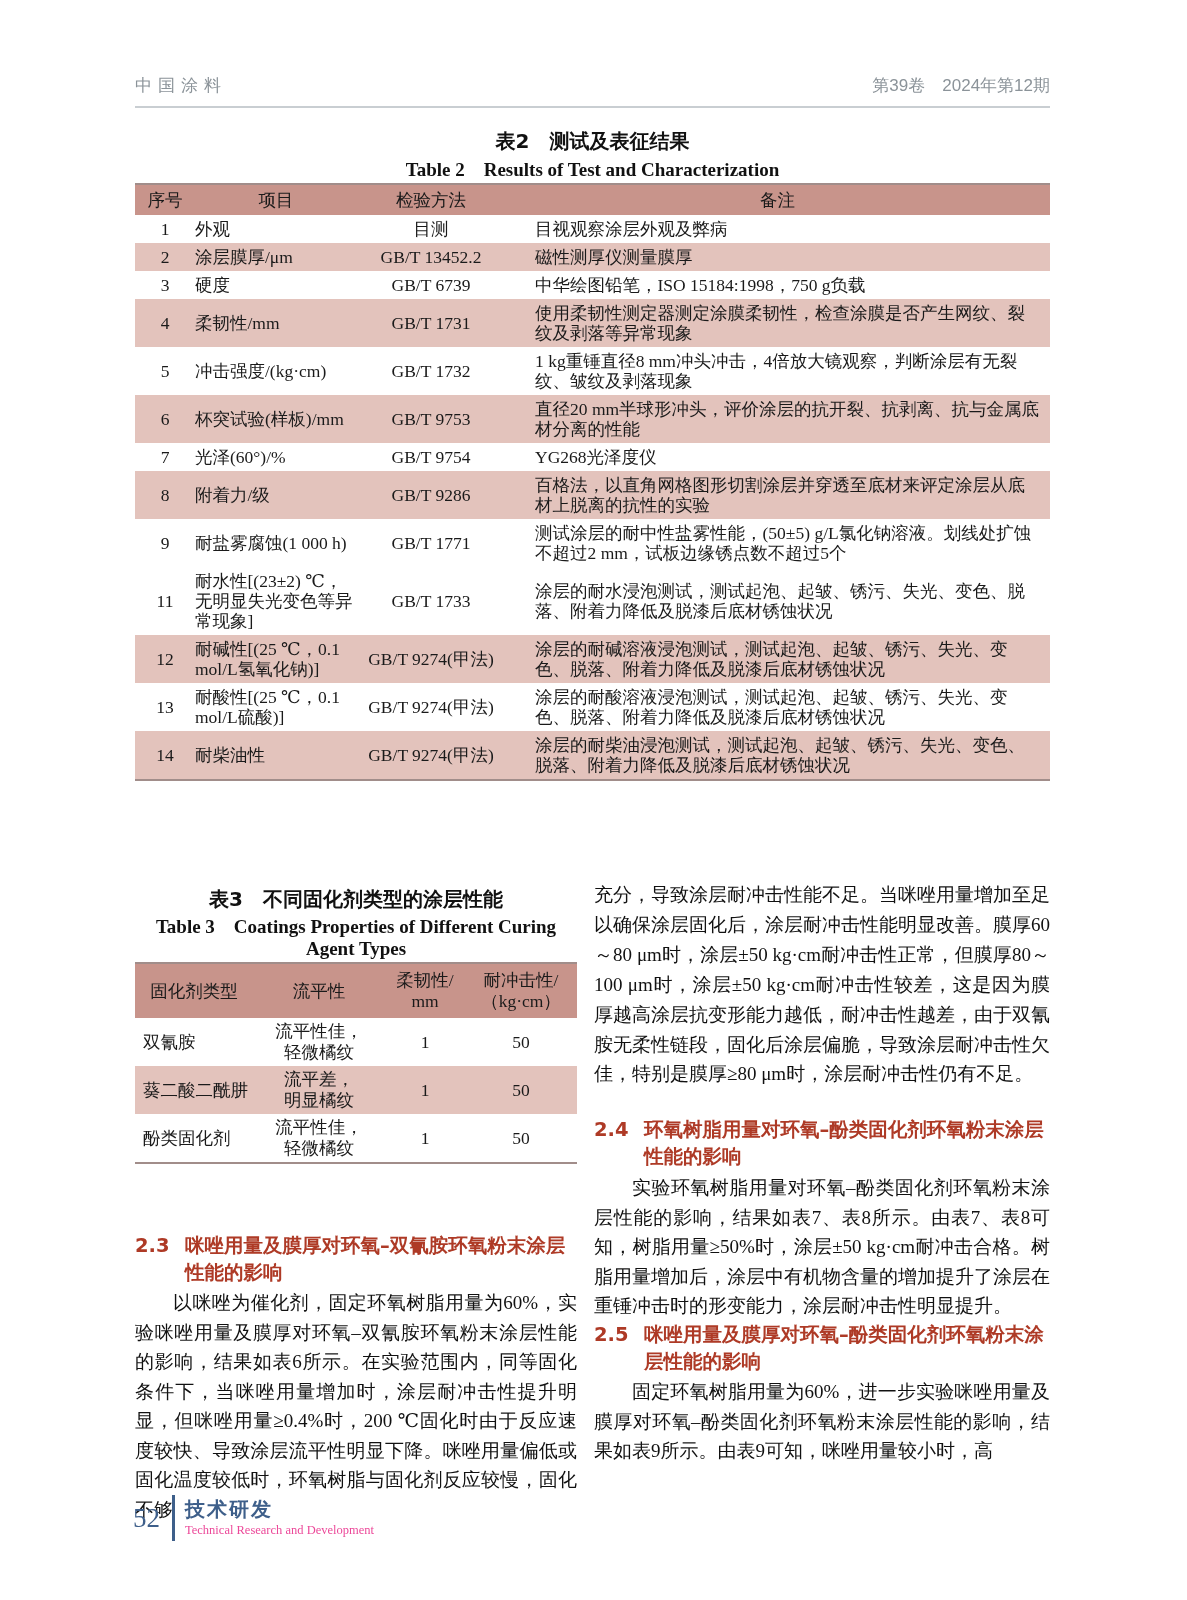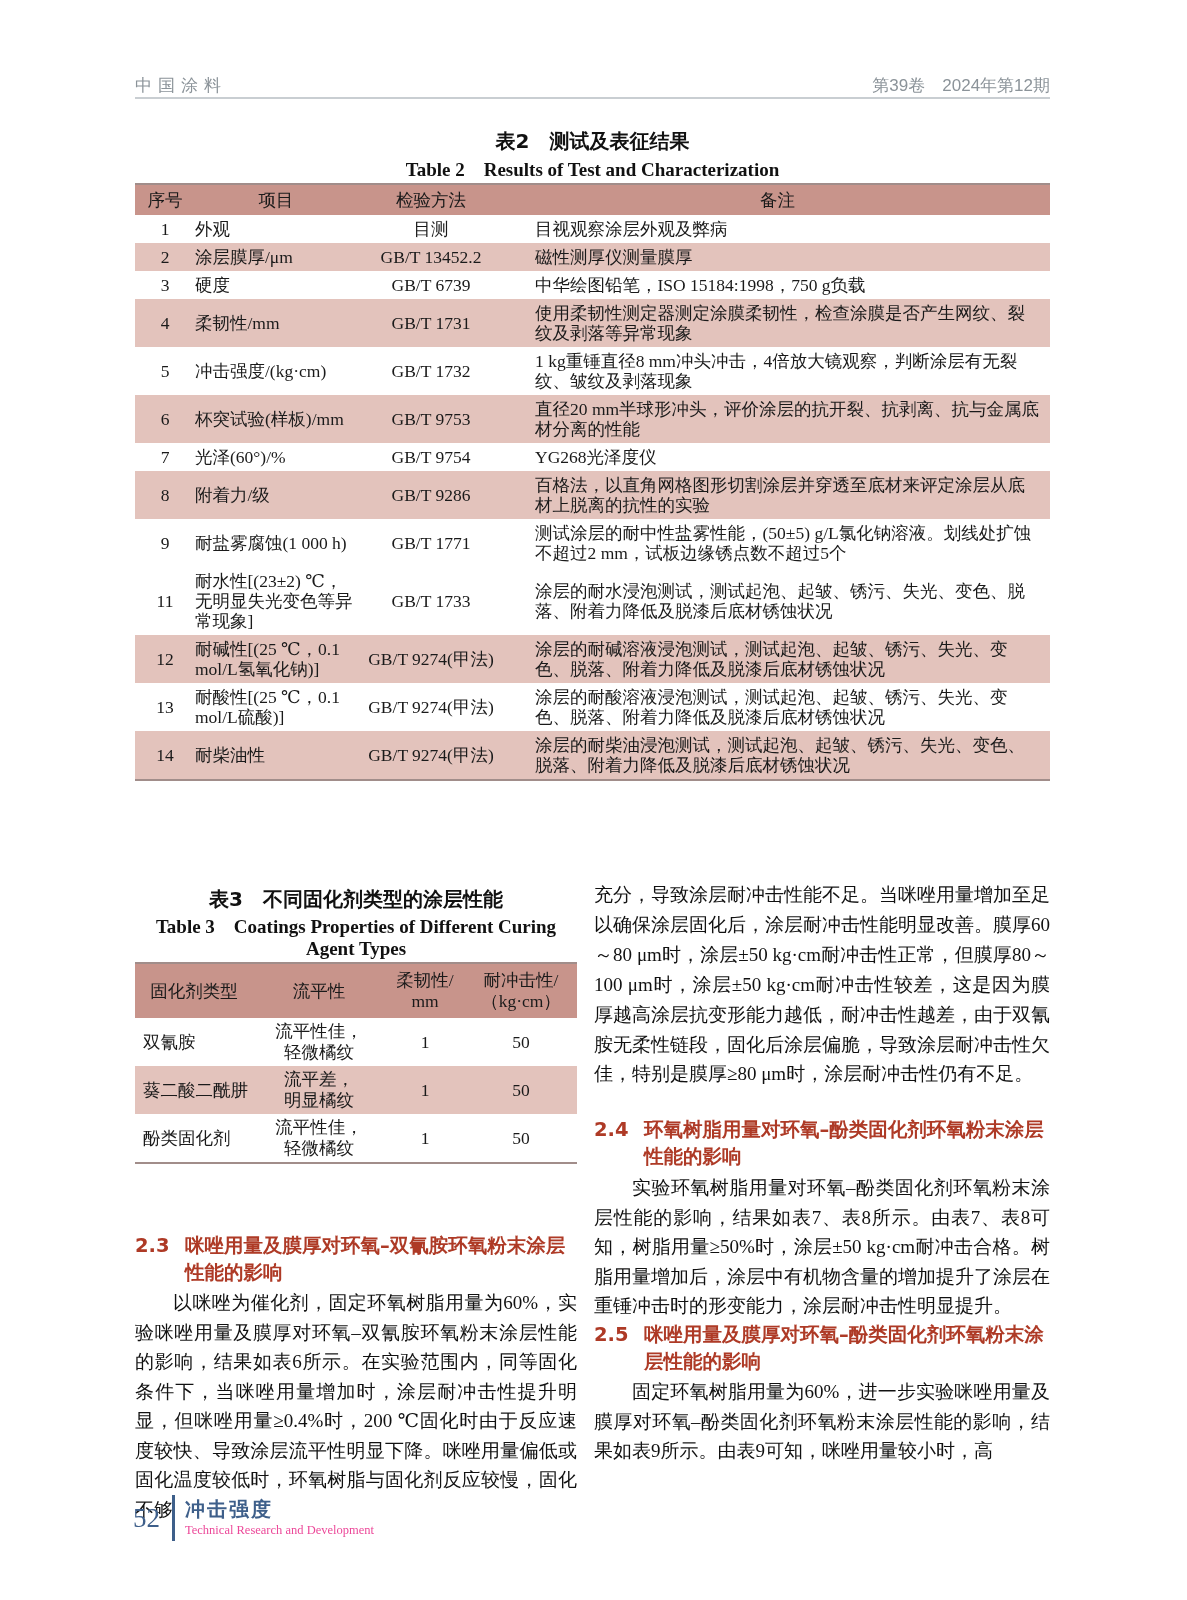--- a/index.html
+++ b/index.html
@@ -15,21 +15,21 @@
   html,body{margin:0;padding:0;background:#fff;}
   .page{
     position:relative;width:1187px;height:1600px;background:#ffffff;
     font-family:"Liberation Serif","DejaVu Serif",serif;color:var(--ink);
     overflow:hidden;
   }
   
   .page-header{
     position:absolute;top:74px;left:135px;width:915px;
     display:flex;justify-content:space-between;align-items:flex-end;
-    border-bottom:2px solid var(--rule-gray);
+    padding-bottom:9px;border-bottom:2px solid var(--rule-gray);
     font-family:"Liberation Sans","DejaVu Sans",sans-serif;
     font-size:17px;color:var(--meta-gray);
   }
   .journal-name{letter-spacing:6px;}
   
   .tbl-title-zh{
     position:absolute;left:135px;width:915px;text-align:center;
     font-family:"DejaVu Sans","Liberation Sans",sans-serif;
     font-weight:bold;font-size:20px;color:#111;
   }
@@ -284,18 +284,18 @@
   <div class="sec-head col-right pos" id="sec25-head">
     <span class="sec-num">2.5</span>
     <span class="sec-title">咪唑用量及膜厚对环氧–酚类固化剂环氧粉末涂层性能的影响</span>
   </div>
   <div class="para indent col-right pos" id="para25">固定环氧树脂用量为60%，进一步实验咪唑用量及膜厚对环氧–酚类固化剂环氧粉末涂层性能的影响，结果如表9所示。由表9可知，咪唑用量较小时，高</div>
 
   <div class="page-footer">
     <span class="page-number">52</span>
     <span class="footer-divider"></span>
     <span class="footer-labels">
-      <span class="footer-zh">冲击强度</span>
+      <span class="footer-zh">技术研发</span>
       <span class="footer-en">Technical Research and Development</span>
     </span>
   </div>
 
 </div>
 
 </body></html>

